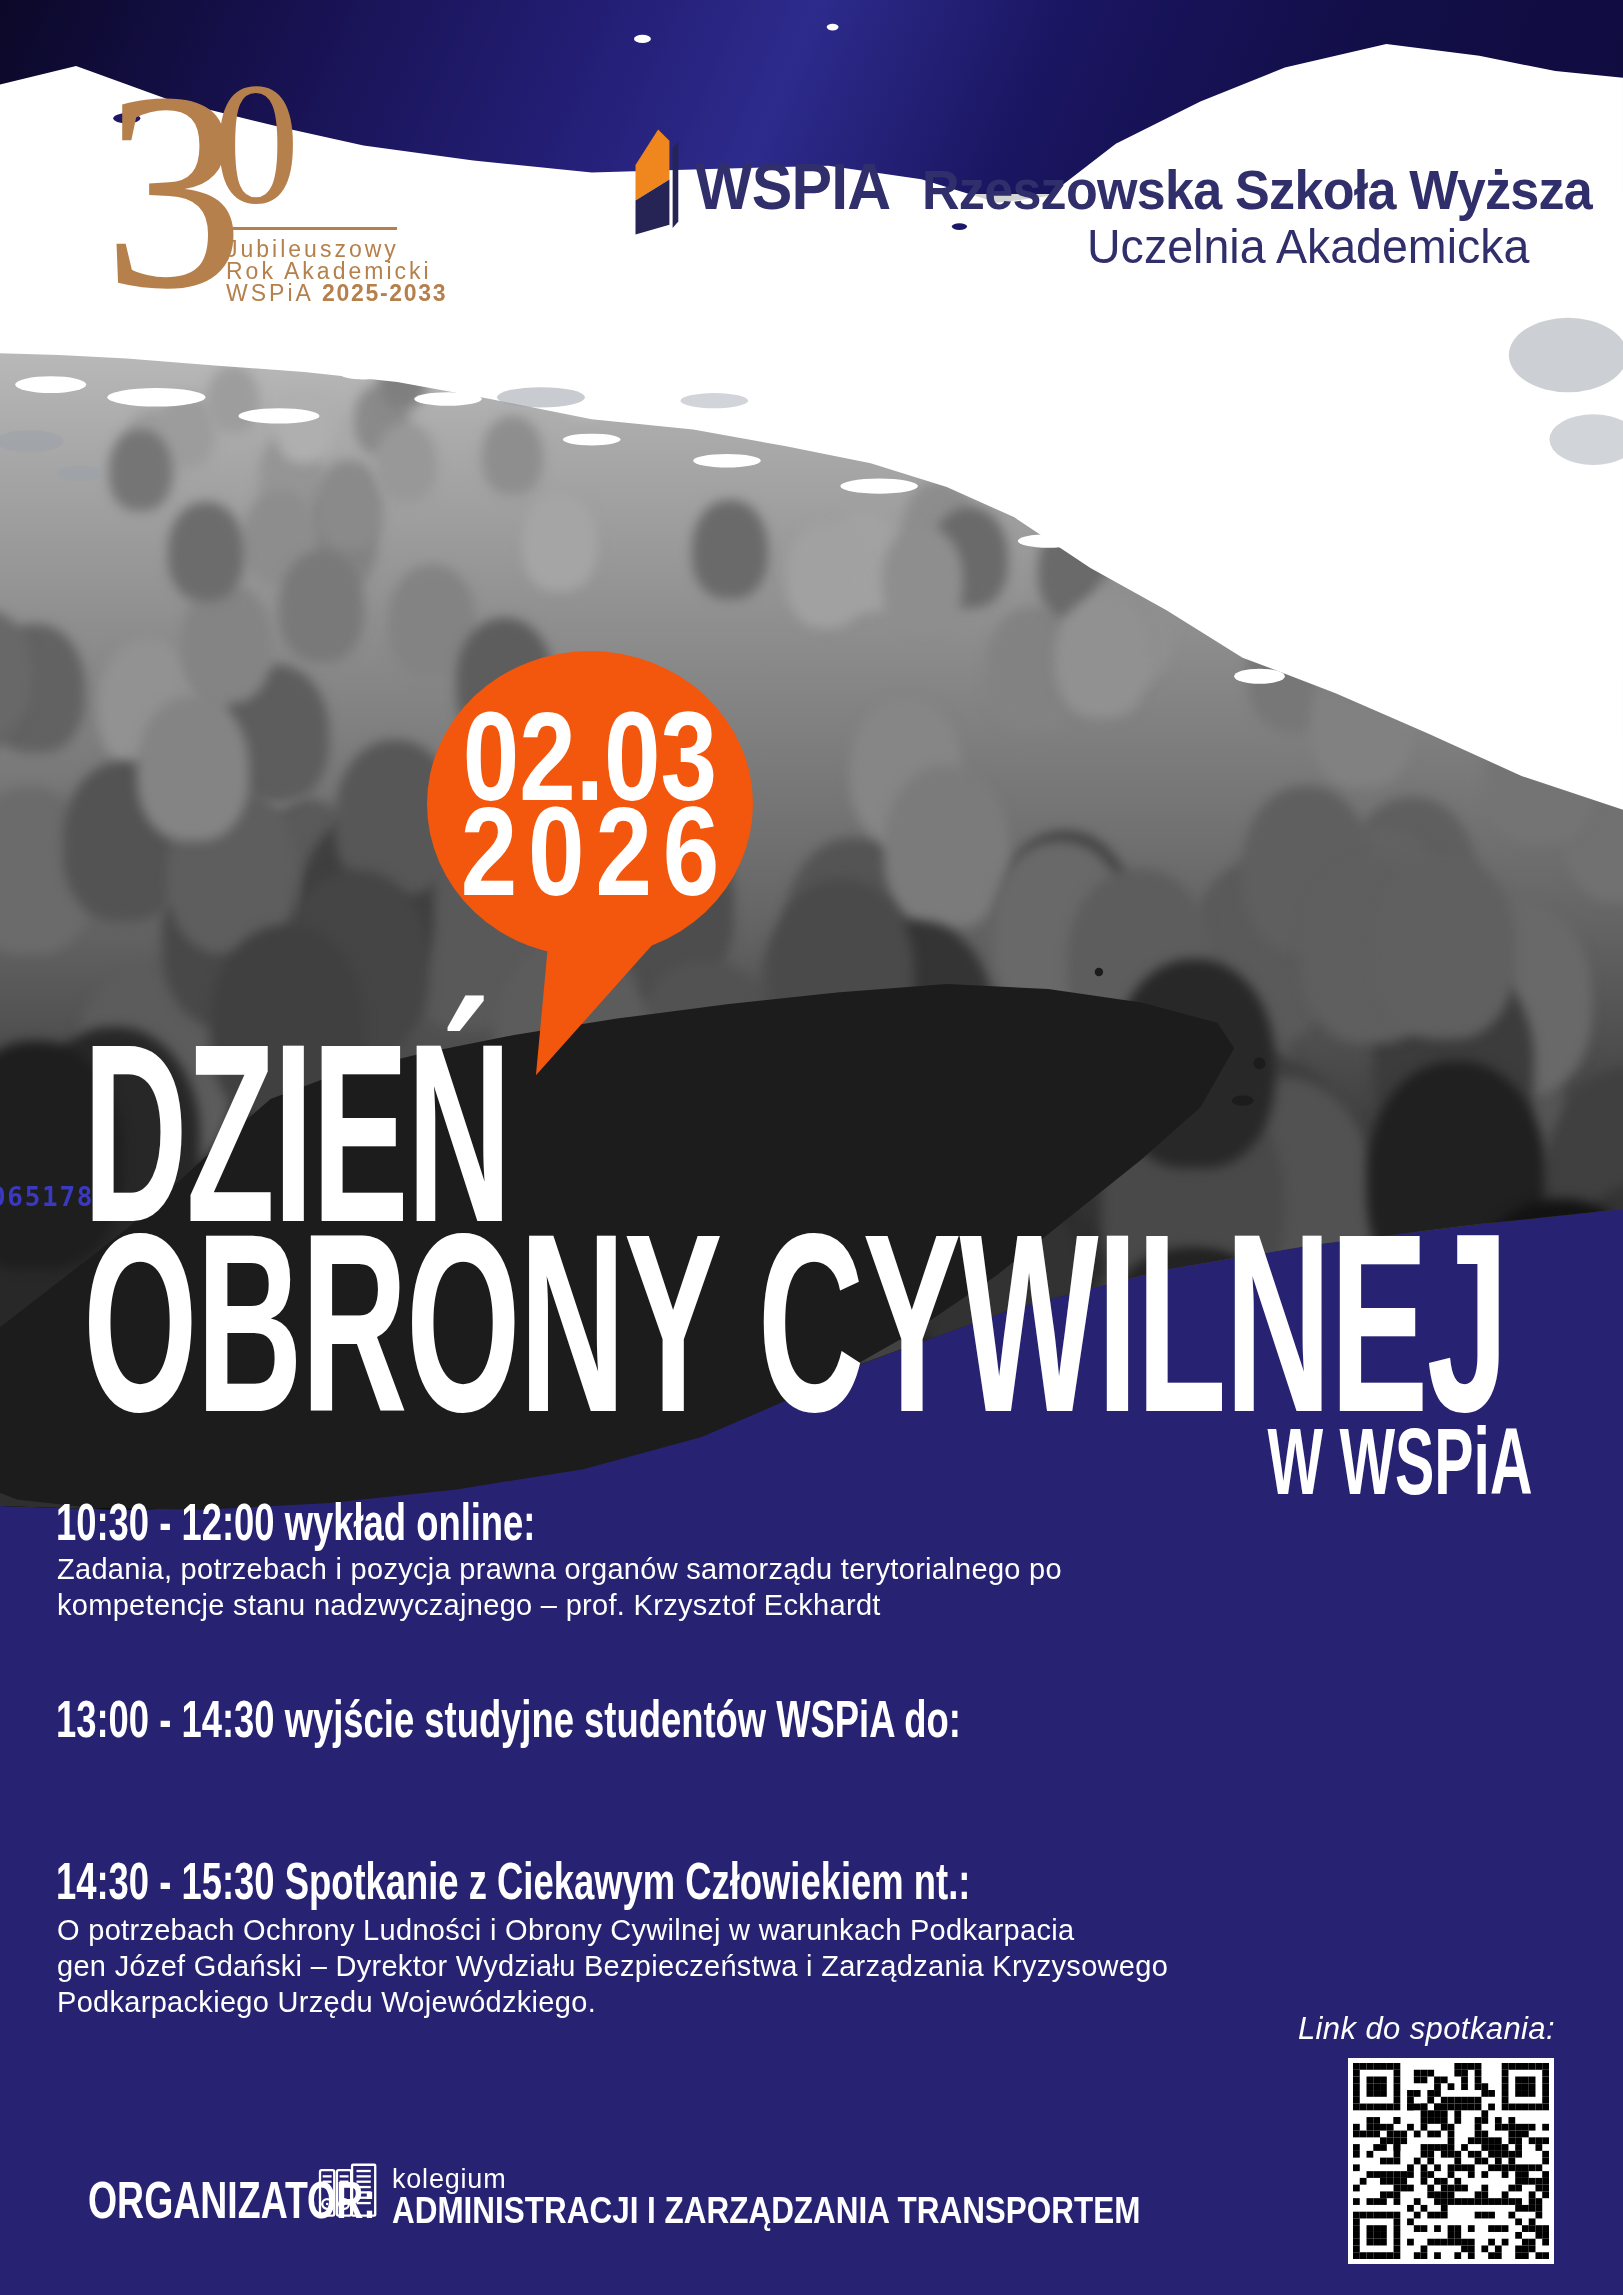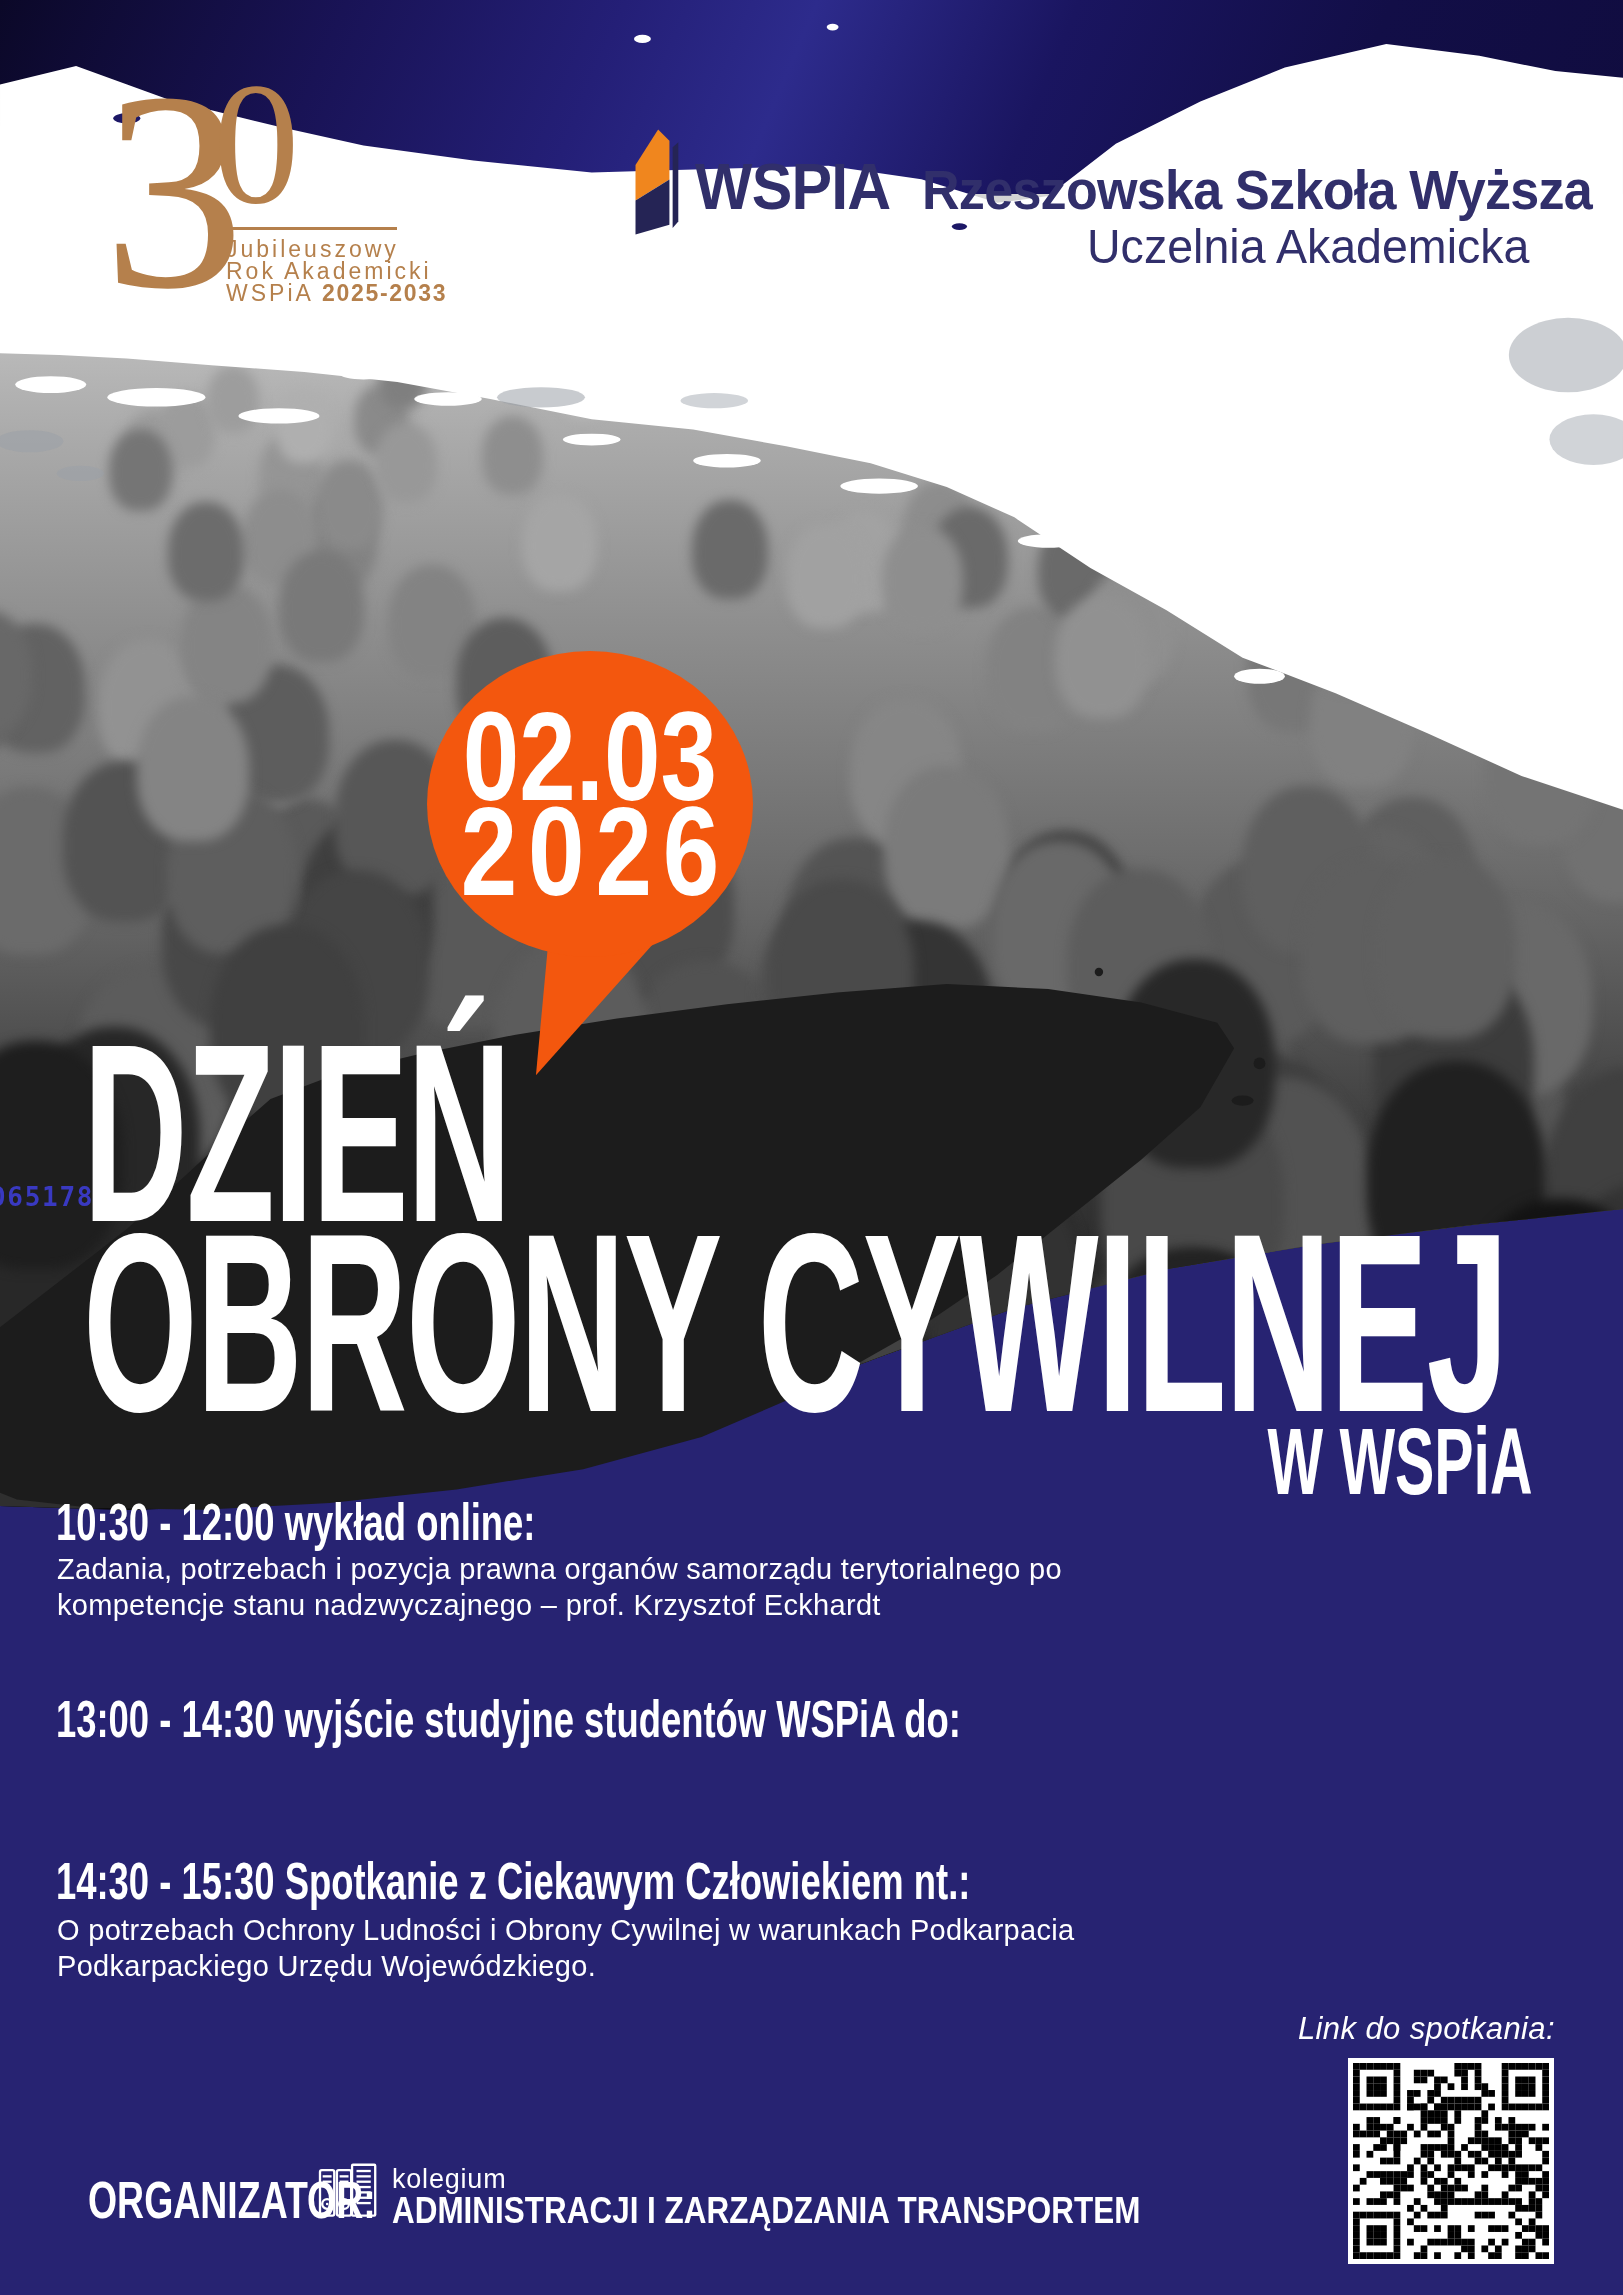--- a/index.html
+++ b/index.html
@@ -328,20 +328,21 @@
   <div class="sched-b" style="top:1551px">
     <div>Zadania, potrzebach i pozycja prawna organów samorządu terytorialnego po</div>
     <div>kompetencje stanu nadzwyczajnego – prof. Krzysztof Eckhardt</div>
   </div>
 
   <div class="sched-h" style="top:1693px">13:00 - 14:30 wyjście studyjne studentów WSPiA do:</div>
 
   <div class="sched-h" style="top:1855px">14:30 - 15:30 Spotkanie z Ciekawym Człowiekiem nt.:</div>
   <div class="sched-b" style="top:1912px">
     <div>O potrzebach Ochrony Ludności i Obrony Cywilnej w warunkach Podkarpacia</div>
+    <div>gen Józef Gdański – Dyrektor Wydziału Bezpieczeństwa i Zarządzania Kryzysowego</div>
     <div>Podkarpackiego Urzędu Wojewódzkiego.</div>
   </div>
 
   <div class="qr-label">Link do spotkania:</div>
   <div class="qr-box">
     <svg id="qr" viewBox="0 0 232 232">
         <rect x="120" y="0" width="8" height="8"></rect>
         <rect x="128" y="0" width="8" height="8"></rect>
         <rect x="136" y="0" width="8" height="8"></rect>
         <rect x="144" y="0" width="8" height="8"></rect>

